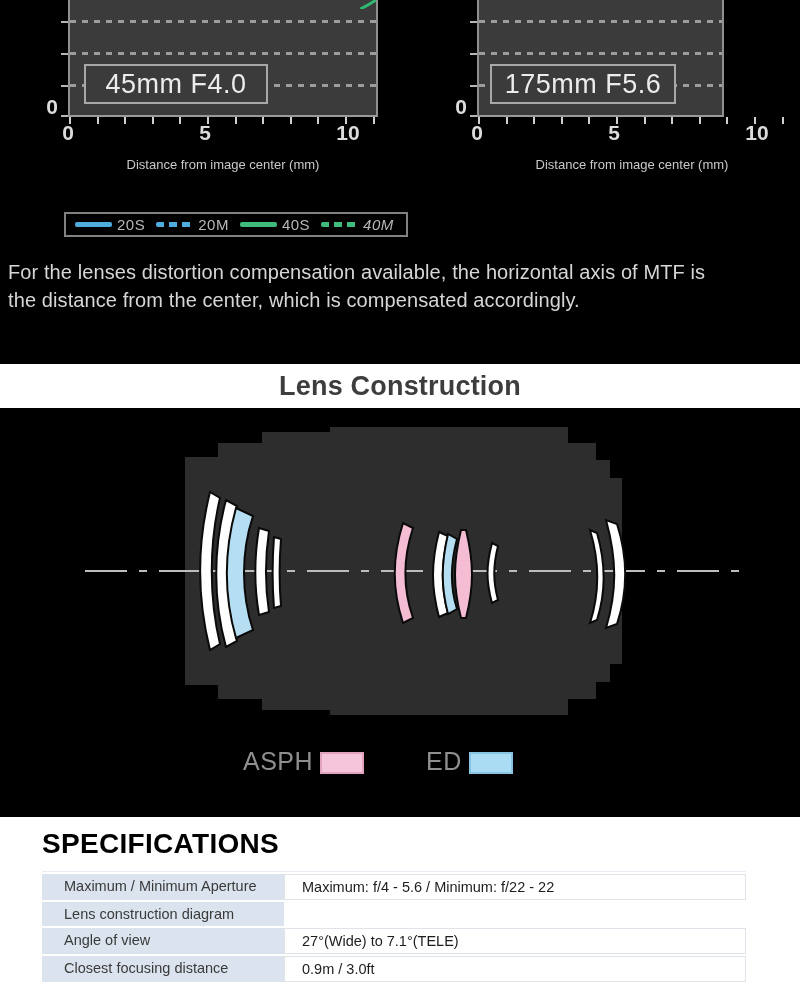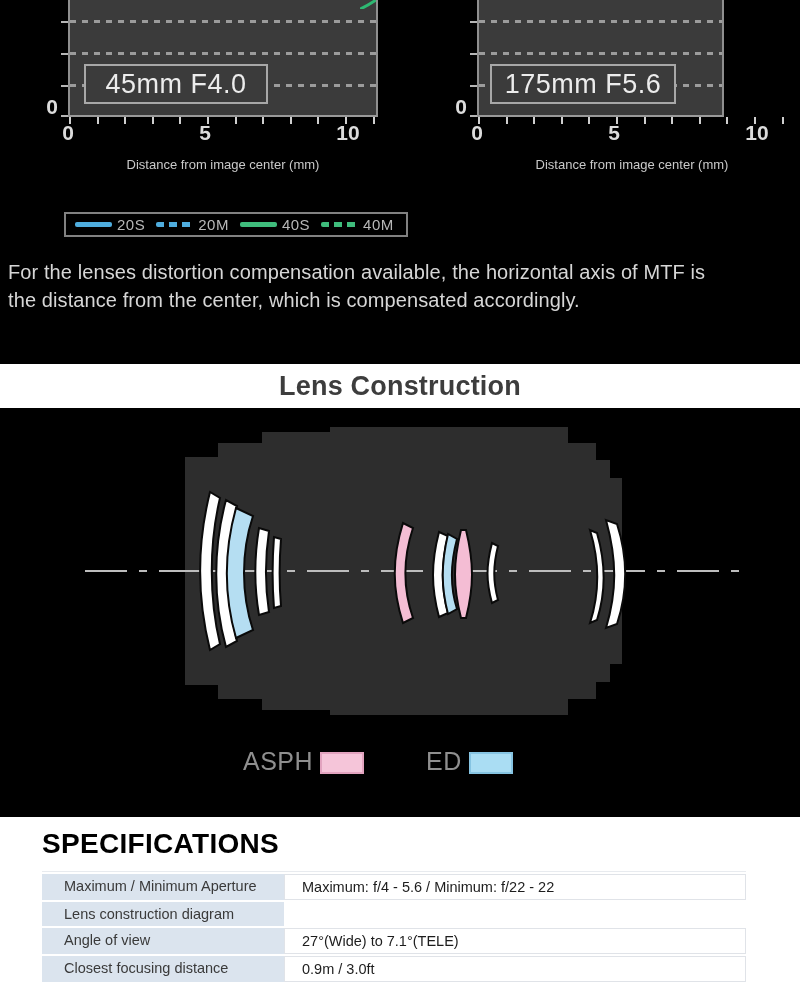--- a/index.html
+++ b/index.html
@@ -43,21 +43,21 @@
   .x-tick-label { top: 121px; width: 34px; text-align: center; font-size: 21px; font-weight: bold; color: #dcdcdc; }
   .axis-title { top: 157px; width: 320px; text-align: center; font-size: 13px; color: #c9c9c9; }
 
   
   #mtf-legend {
     left: 64px; top: 212px; width: 344px; height: 25px;
     border: 2px solid #818181; display: flex; align-items: center;
     padding: 0 9px;
   }
   .legend-item { display: flex; align-items: center; margin-right: 11px; }
-  .legend-item:last-child { margin-right: 0; }
+  .legend-item:last-child { margin-right: 0; font-style: italic; }
   .legend-line { width: 37px; height: 5px; border-radius: 2px; margin-right: 5px; }
   .line-solid-blue  { background: #4fadde; }
   .line-dashed-blue { background: repeating-linear-gradient(90deg, #4fadde 0 8px, transparent 8px 13px); }
   .line-solid-green  { background: #3fbc7c; }
   .line-dashed-green { background: repeating-linear-gradient(90deg, #3fbc7c 0 8px, transparent 8px 13px); }
   .legend-label { font-size: 15px; color: #b8b8b8; letter-spacing: 0.5px; }
 
   #mtf-note {
     left: 8px; top: 258px; width: 730px;
     font-size: 20px; color: #d6d6d6; line-height: 1.4; letter-spacing: 0.1px;

